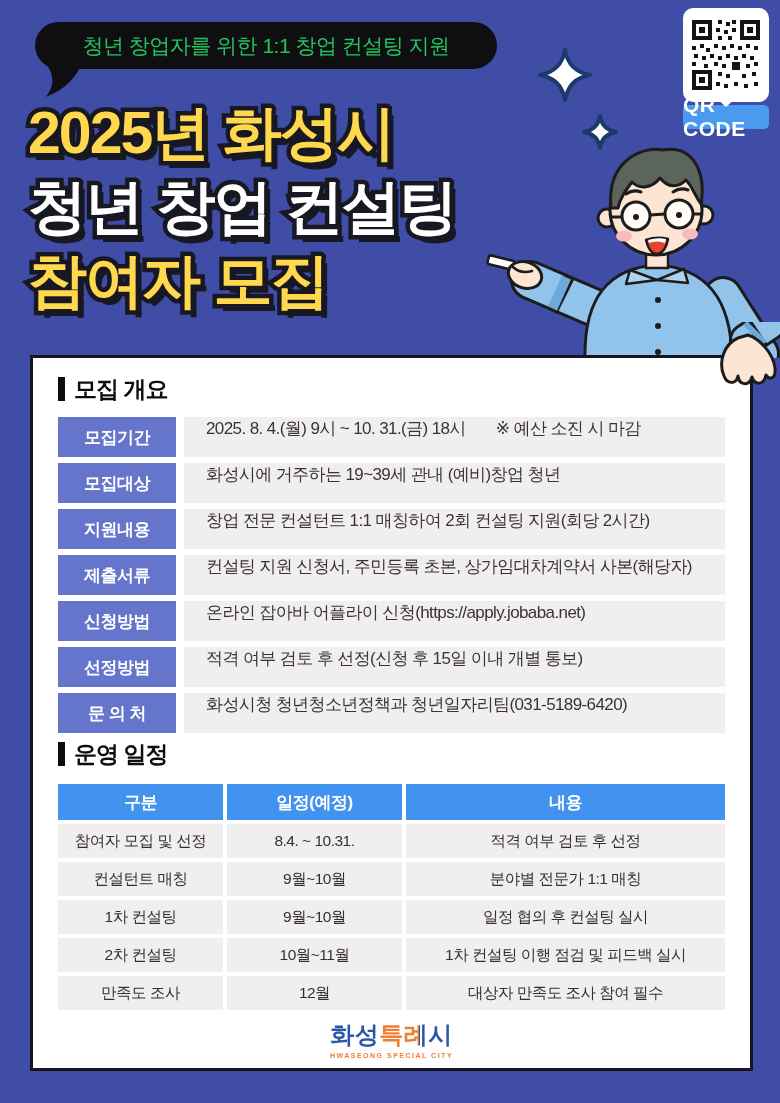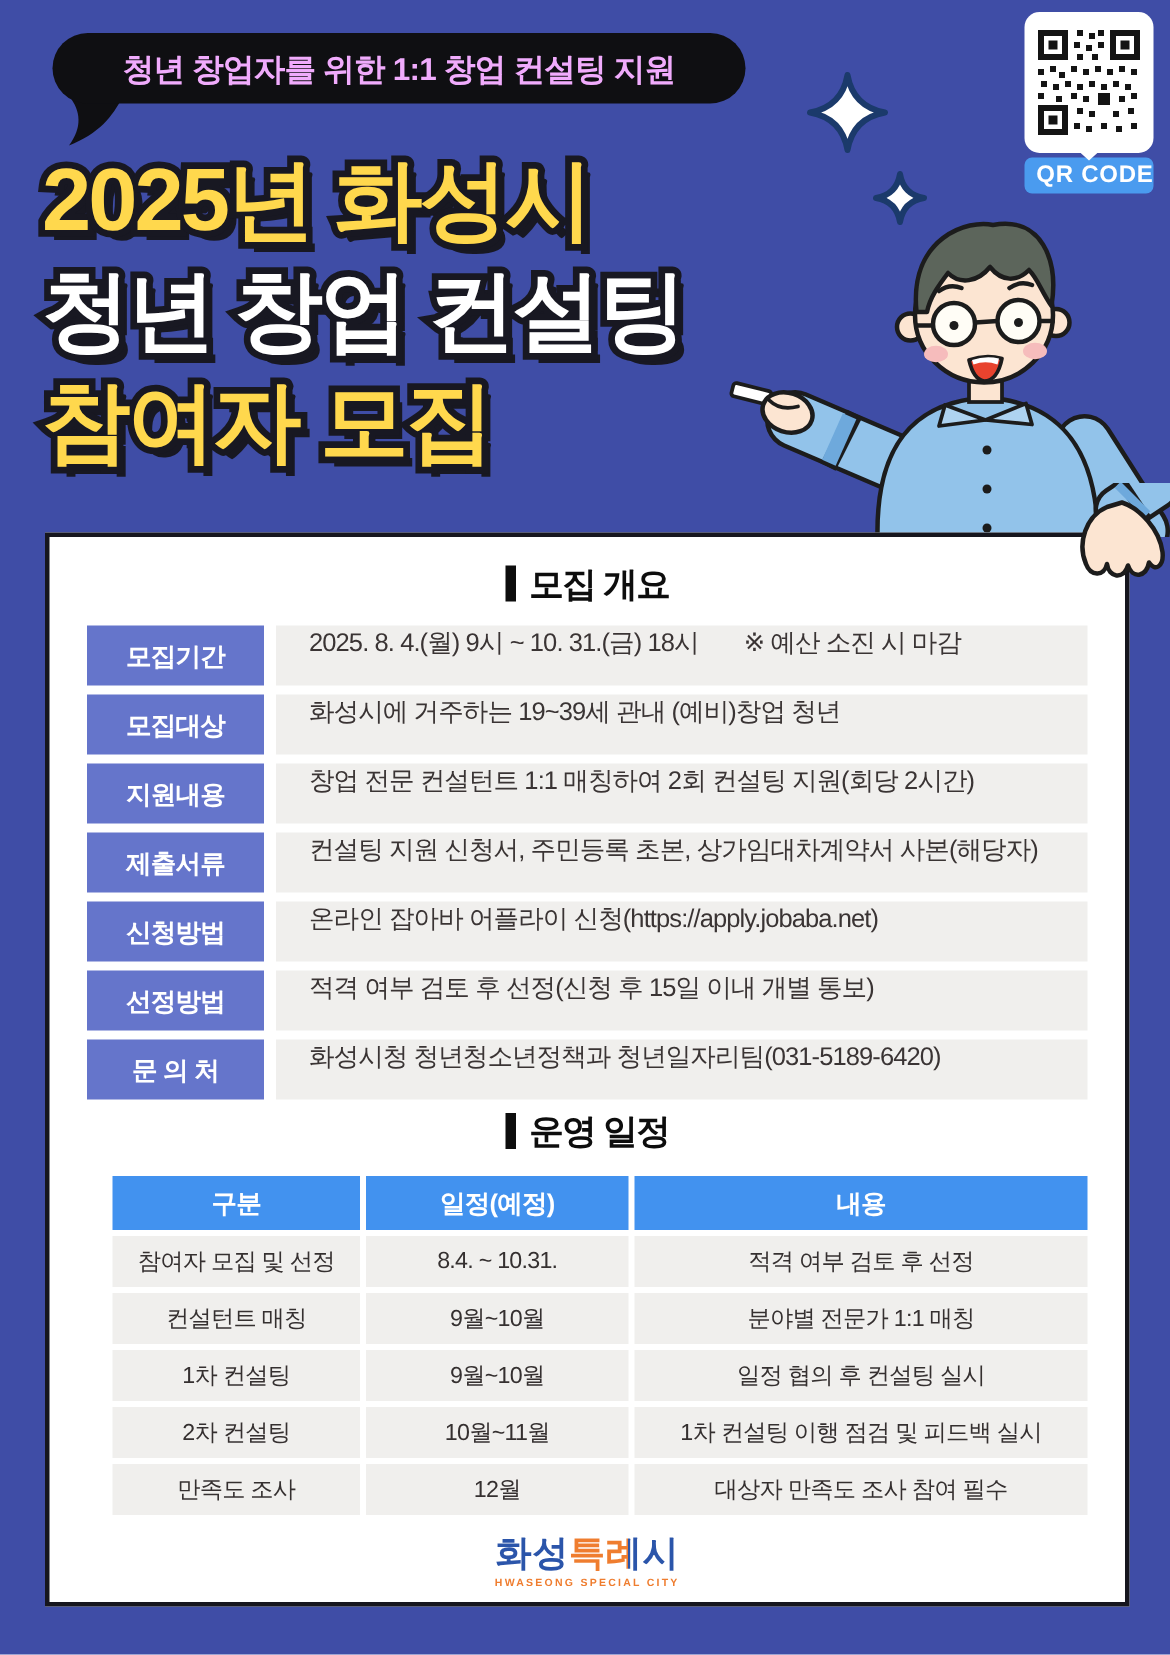--- a/index.html
+++ b/index.html
@@ -6,21 +6,21 @@
   body{
     width:780px;height:1103px;position:relative;overflow:hidden;
     background:#3f4da6;
     font-family:"Liberation Sans","DejaVu Sans",sans-serif;
   }
   
   .bubble{
     position:absolute;left:35px;top:22px;width:462px;height:47px;
     background:#0f0f12;border-radius:26px;
     display:flex;align-items:center;justify-content:center;
-    color:#f0abfc;font-size:21px;font-weight:bold;letter-spacing:-0.5px;
+    color:#22c55e;font-size:21px;font-weight:normal;letter-spacing:-0.5px;
     z-index:4;
   }
   .bubble-tail{position:absolute;left:42px;top:64px;z-index:3;}
   .title-block{position:absolute;left:28px;top:96px;z-index:2;}
   .title-line{position:relative;height:74px;line-height:74px;
     font-size:59px;font-weight:bold;letter-spacing:-2px;white-space:nowrap;}
   .title-line .stroke{
     position:absolute;left:0;top:0;color:#181822;
     -webkit-text-stroke:9px #181822;text-shadow:6px 7px 0 #181822;
   }
@@ -34,52 +34,52 @@
     display:flex;align-items:center;justify-content:center;
   }
   .qr-pointer{
     position:absolute;left:716px;top:98px;z-index:5;
     width:0;height:0;border-left:10px solid transparent;border-right:10px solid transparent;
     border-top:9px solid #ffffff;
   }
   .qr-badge{
     position:absolute;left:683px;top:105px;width:86px;height:24px;
     background:#4a9bef;border-radius:5px;z-index:4;
-    display:flex;align-items:center;justify-content:flex-end;
-    color:#ffffff;font-weight:bold;font-size:16px;letter-spacing:0.5px;
+    display:flex;align-items:center;justify-content:center;
+    color:#ffffff;font-weight:bold;font-size:21px;letter-spacing:0.5px;
   }
   .sparkles{position:absolute;left:538px;top:48px;z-index:2;}
   .man-svg{position:absolute;left:480px;top:128px;z-index:1;}
   .hand-svg{position:absolute;left:712px;top:322px;z-index:6;}
   
   .card{
     position:absolute;left:30px;top:355px;width:723px;height:716px;
     background:#ffffff;border:3px solid #16161e;box-sizing:border-box;
     z-index:5;padding:14px 25px 0 25px;
   }
-  .sec-head{display:flex;align-items:center;height:30px;margin-top:2px;justify-content:center;}
+  .sec-head{display:flex;align-items:center;height:30px;margin-top:2px;}
   .sec-bar{width:7px;height:24px;background:#0d0d0d;margin-right:9px;}
   .sec-title{font-size:23px;font-weight:bold;color:#0d0d0d;letter-spacing:-1px;}
   
   .orows{margin-top:13px;}
   .orow{display:flex;height:40px;margin-bottom:6px;}
   .olabel{
     width:118px;background:#6575cb;color:#ffffff;
     font-size:17px;font-weight:bold;letter-spacing:-0.5px;
     display:flex;align-items:center;justify-content:center;flex-shrink:0;
   }
   .oval{
     flex:1;margin-left:8px;background:#f0efed;color:#3a3434;
     font-size:17px;letter-spacing:-0.6px;
     display:flex;align-items:flex-start;padding-left:22px;
   }
   .oval .note{margin-left:30px;}
   
   .sched{margin-top:15px;}
-  .trow{display:flex;margin-bottom:4px;margin-left:17px;}
+  .trow{display:flex;margin-bottom:4px;}
   .tcell{display:flex;align-items:center;justify-content:center;
     background:#f0efed;color:#353030;font-size:15.5px;letter-spacing:-0.5px;}
   .thead .tcell{background:#4292ef;color:#ffffff;font-weight:bold;font-size:17px;height:36px;}
   .tbody .tcell{height:34px;}
   .c1{width:165px;margin-right:4px;}
   .c2{width:175px;margin-right:4px;}
   .c3{flex:1;}
   
   .logo-wrap{margin-top:9px;text-align:center;}
   .logo-text{

